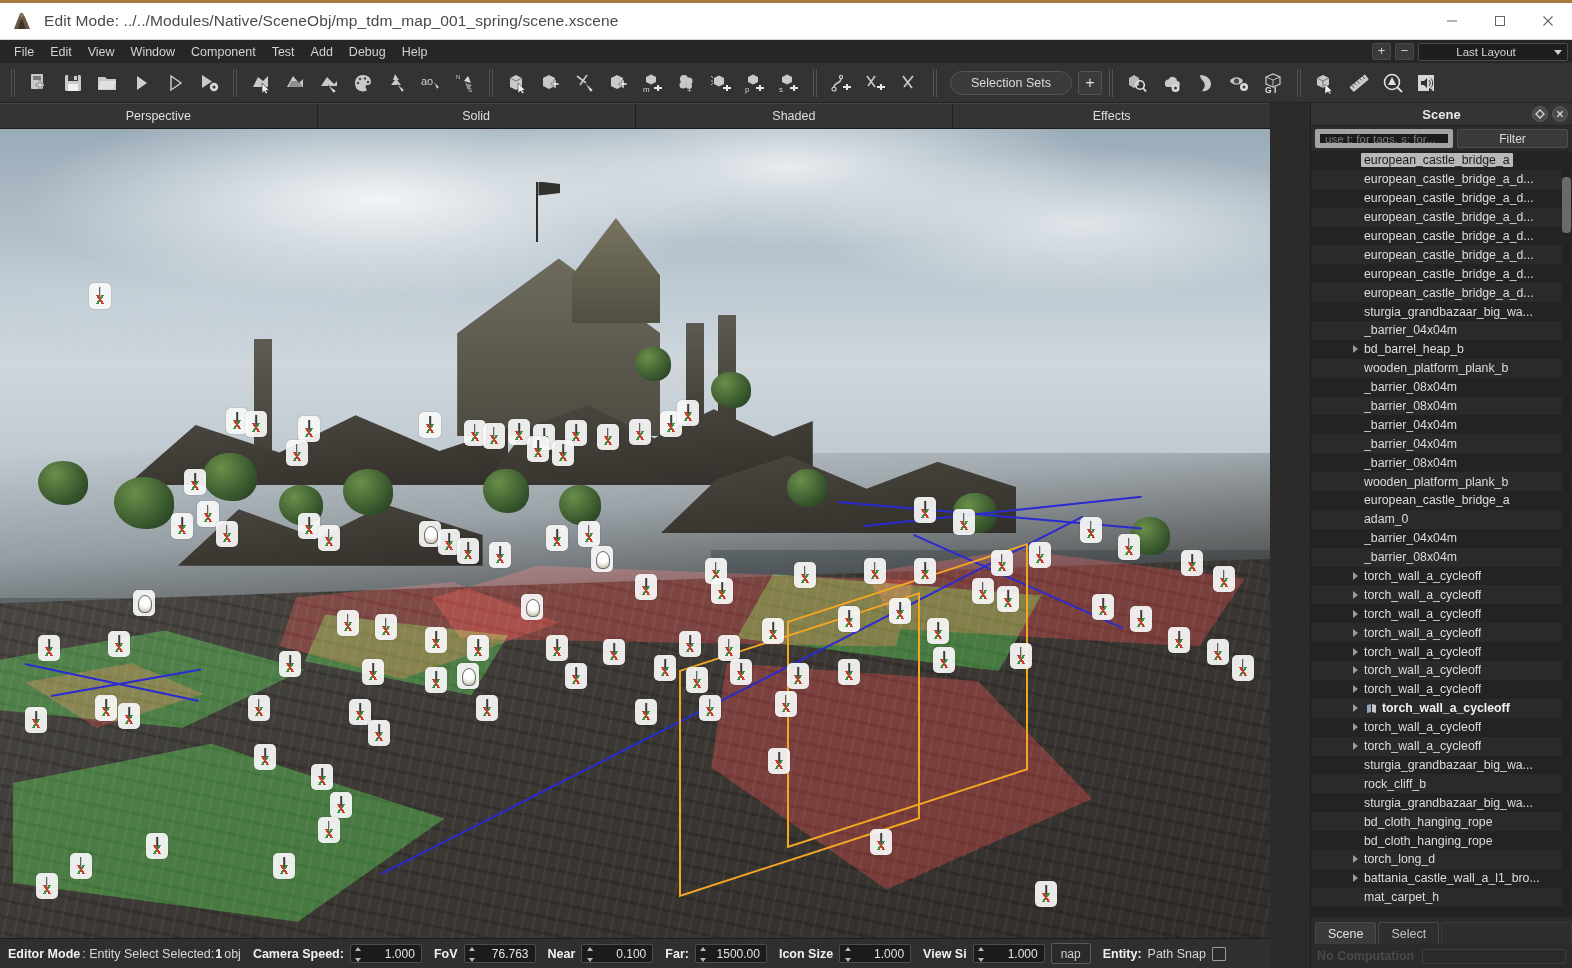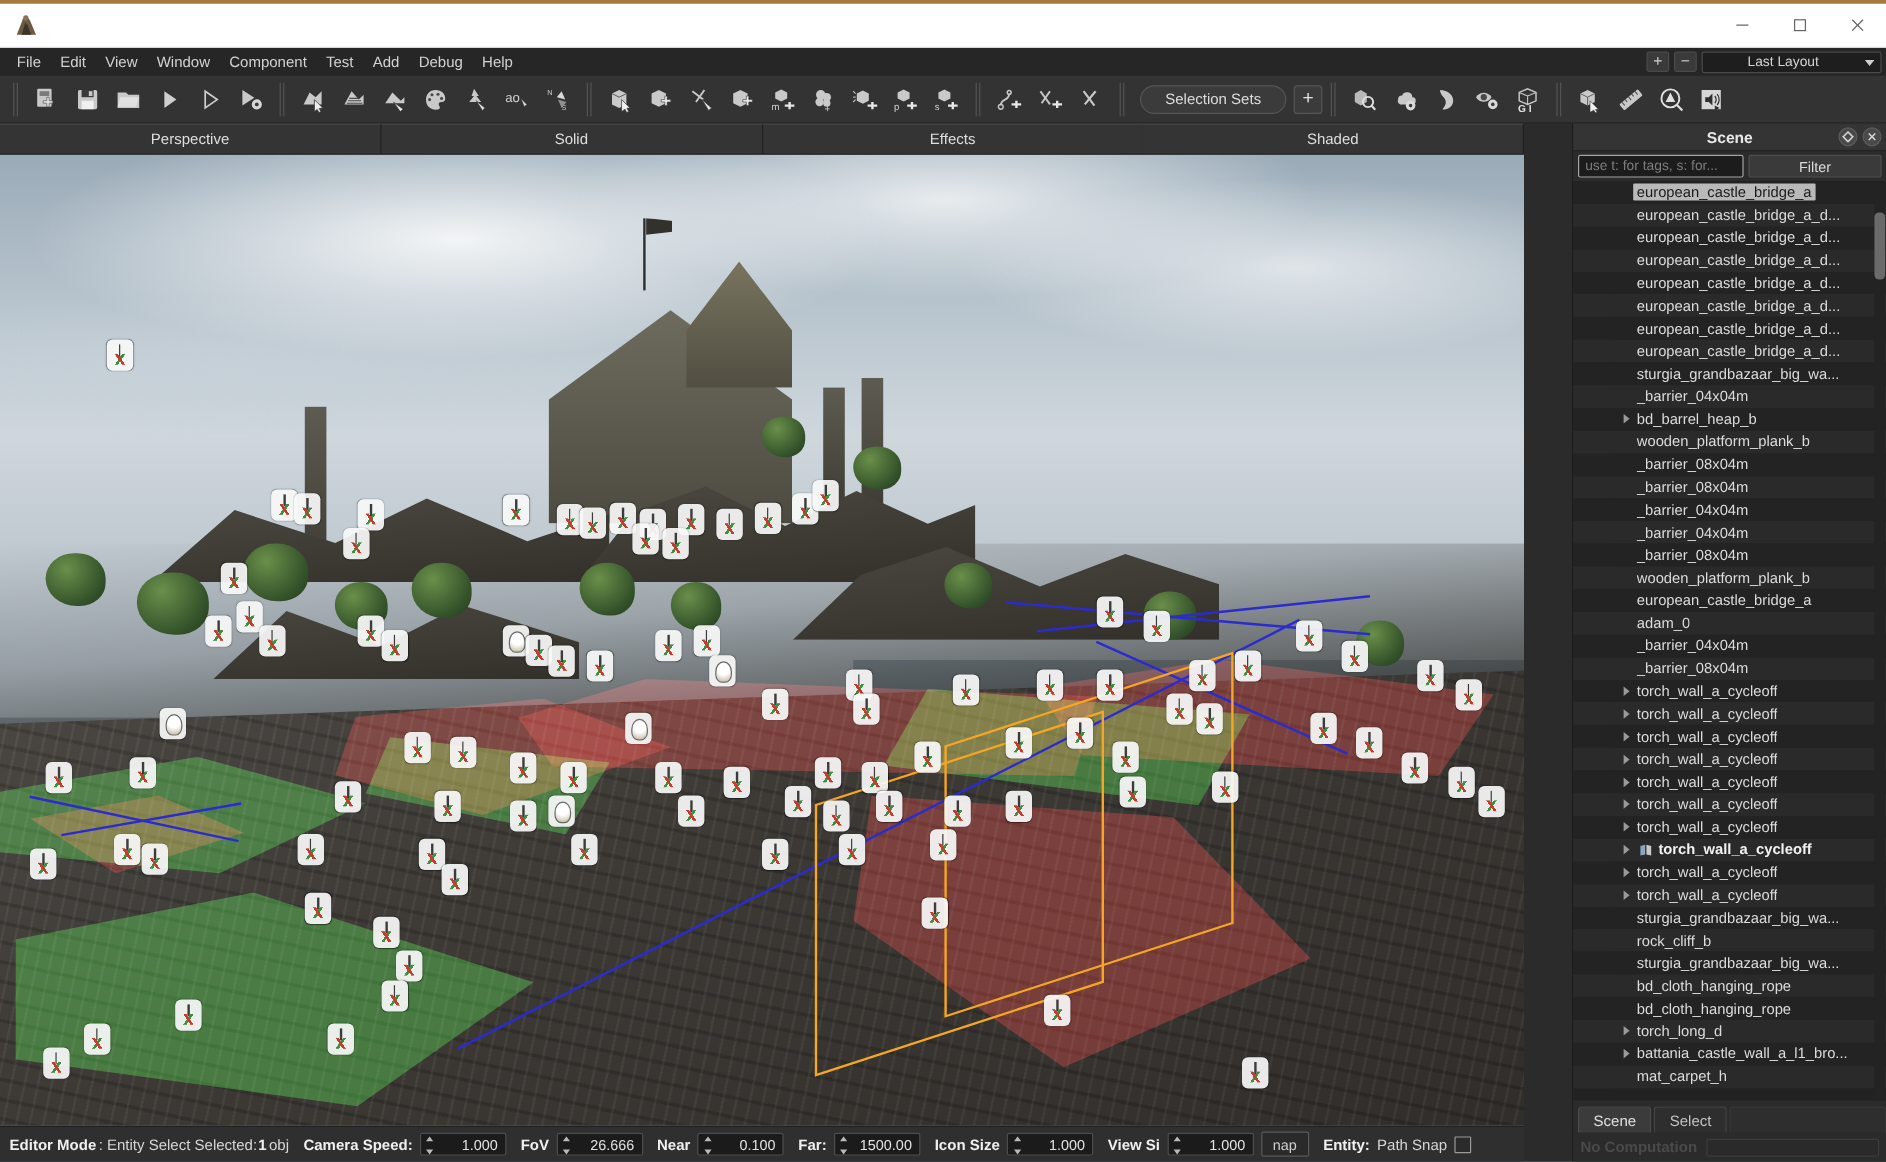--- a/index.html
+++ b/index.html
@@ -187,21 +187,21 @@
   .rp-header {
     height: 23px; flex: 0 0 23px; background: #343434; display:flex; align-items:center;
     justify-content:center; position:relative; border-bottom:1px solid #222;
   }
   .rp-title { font-size: 13px; font-weight: bold; color: #e8e8e8; }
   .rp-hbtns { position:absolute; right:4px; top:3px; display:flex; gap:4px; }
   .rp-hbtn { width:16px; height:16px; border-radius:50%; background:#4a4a4a; border:1px solid #5c5c5c;
              display:flex;align-items:center;justify-content:center;}
   .rp-filterrow { height: 25px; flex:0 0 25px; display:flex; align-items:center; gap:4px; padding: 0 4px; background:#2b2b2b;}
   .rp-search {
-    flex: 0 0 138px; height:19px; background:#1c1c1c; border:1px solid #a3a3a3; border-radius:2px;
+    flex: 0 0 138px; height:19px; background:#1c1c1c; border:5px solid #a3a3a3; border-radius:2px;
     color:#7d7d7d; font-size:11.5px; padding: 0 5px; display:flex; align-items:center; overflow:hidden;
   }
   .rp-filterbtn {
     flex: 1 1 auto; height:19px; background:#3a3a3a; border:1px solid #4f4f4f; border-radius:2px;
     color:#dcdcdc; font-size:12px; display:flex; align-items:center; justify-content:center;
   }
   .tree { flex:1 1 auto; overflow:hidden; position:relative; background:#222; }
   .treerow {
     height: 18.9px; display:flex; align-items:center; font-size: 12.3px; color:#dcdcdc;
     padding-left: 0px; white-space:nowrap;
@@ -237,20 +237,21 @@
 <div class="app">
 
   <div class="titlebar">
     <div class="tb-icon">
       <svg width="24" height="22" viewBox="0 0 24 22">
         <path d="M4 19 L9 6 L12 3 L15 7 L20 19 Z" fill="#6b5a42"></path>
         <path d="M8 19 L11 9 L13 11 L16 19 Z" fill="#3e332a"></path>
         <circle cx="11.5" cy="5" r="2.2" fill="#8a7458"></circle>
       </svg>
     </div>
+    <div class="tb-title">Edit Mode: ../../Modules/Native/SceneObj/mp_tdm_map_001_spring/scene.xscene</div>
     <div class="tb-spacer"></div>
     <div class="tb-btns">
       <div class="tb-btn">
         <svg width="12" height="12" viewBox="0 0 12 12">
             <line x1="1" y1="6" x2="11" y2="6" stroke="#666" stroke-width="1"></line>
           </svg>
       </div>
       <div class="tb-btn">
         <svg width="12" height="12" viewBox="0 0 12 12">
             <rect x="1.5" y="1.5" width="9" height="9" fill="none" stroke="#666" stroke-width="1"></rect>
@@ -569,22 +570,22 @@
     </div>
   </div>
 
   <div class="main">
 
     <div class="leftcol">
 
       <div class="viewtabs">
         <div class="vtab">Perspective</div>
         <div class="vtab">Solid</div>
+        <div class="vtab">Shaded</div>
         <div class="vtab" style="border-right:none">Effects</div>
-        <div class="vtab">Shaded</div>
       </div>
 
       <div class="viewport">
         <div class="vp-layer">
           <div class="sky"></div>
           <div class="mtn m1"></div>
           <div class="mtn m2"></div>
           <div class="mtn m3"></div>
           <div class="water"></div>
           <div class="ground"></div>
@@ -754,21 +755,21 @@
             </span>
           <span>1.000</span>
         </div>
 
         <span class="sb-label">FoV</span>
         <div class="spinner">
           <span class="arrows">
               <i class="up"></i>
               <i class="dn"></i>
             </span>
-          <span>26.666</span>
+          <span>76.763</span>
         </div>
 
         <span class="sb-label">Near</span>
         <div class="spinner">
           <span class="arrows">
               <i class="up"></i>
               <i class="dn"></i>
             </span>
           <span>0.100</span>
         </div>

